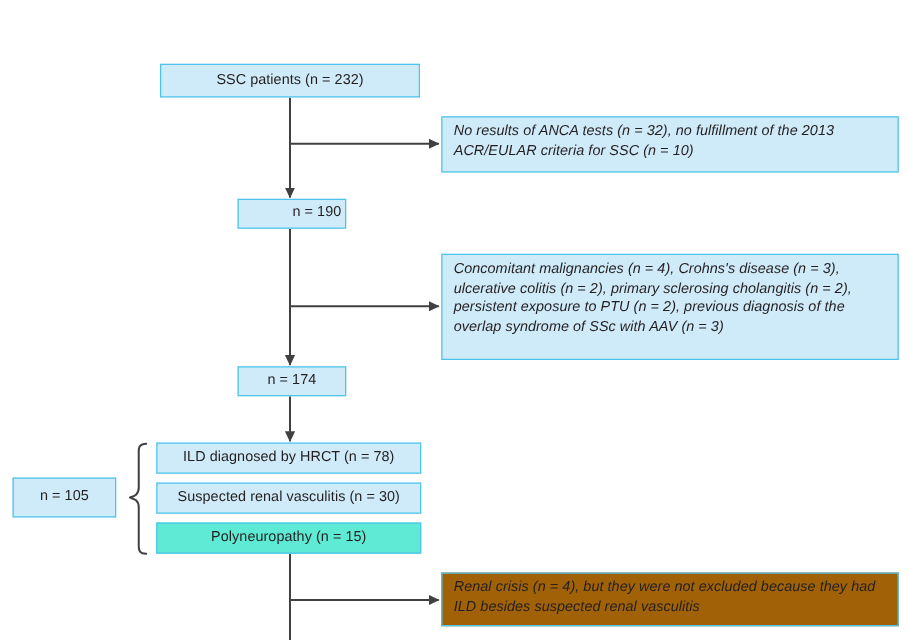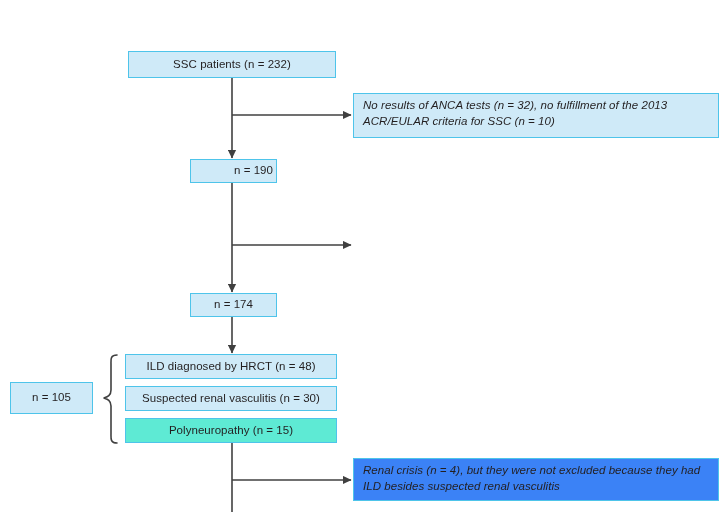--- a/index.html
+++ b/index.html
@@ -95,42 +95,45 @@
   </div>
 
   <div class="node left" style="left: 353px; top: 47px; width: 366px; height: 45px; background: rgb(207, 234, 248); border-color: rgb(78, 196, 234); color: rgb(35, 31, 32);">
     <span class="txt">No results of ANCA tests (n = 32), no fulfillment of the 2013 ACR/EULAR criteria for SSC (n = 10)</span>
   </div>
 
   <div class="node center" style="left: 190px; top: 113px; width: 87px; height: 24px; background: rgb(207, 234, 248); border-color: rgb(78, 196, 234); color: rgb(35, 31, 32); padding-left: 40px;">
     <span class="txt">n = 190</span>
   </div>
 
+  <div class="node left" style="left: 353px; top: 157px; width: 366px; height: 85px; background: rgb(207, 234, 248); border-color: rgb(78, 196, 234); color: rgb(35, 31, 32);">
+    <span class="txt">Concomitant malignancies (n = 4), Crohns's disease (n = 3), ulcerative colitis (n = 2), primary sclerosing cholangitis (n = 2), persistent exposure to PTU (n = 2), previous diagnosis of the overlap syndrome of SSc with AAV (n = 3)</span>
+  </div>
 
   <div class="node center" style="left: 190px; top: 247px; width: 87px; height: 24px; background: rgb(207, 234, 248); border-color: rgb(78, 196, 234); color: rgb(35, 31, 32);">
     <span class="txt">n = 174</span>
   </div>
 
   <div class="node center" style="left: 10px; top: 336px; width: 83px; height: 32px; background: rgb(207, 234, 248); border-color: rgb(78, 196, 234); color: rgb(35, 31, 32);">
     <span class="txt">n = 105</span>
   </div>
 
   <div class="node center" style="left: 125px; top: 308px; width: 212px; height: 25px; background: rgb(207, 234, 248); border-color: rgb(78, 196, 234); color: rgb(35, 31, 32);">
-    <span class="txt">ILD diagnosed by HRCT (n = 48)</span>
+    <span class="txt">ILD diagnosed by HRCT (n = 78)</span>
   </div>
 
   <div class="node center" style="left: 125px; top: 340px; width: 212px; height: 25px; background: rgb(207, 234, 248); border-color: rgb(78, 196, 234); color: rgb(35, 31, 32);">
     <span class="txt">Suspected renal vasculitis (n = 30)</span>
   </div>
 
   <div class="node center" style="left: 125px; top: 372px; width: 212px; height: 25px; background: #5eead4; border-color: rgb(78, 196, 234); color: rgb(35, 31, 32);">
     <span class="txt">Polyneuropathy (n = 15)</span>
   </div>
 
-  <div class="node left" style="left: 353px; top: 412px; width: 366px; height: 43px; background: #3b82f6; border-color: rgb(78, 196, 234); color: rgb(35, 31, 32);">
+  <div class="node left" style="left: 353px; top: 412px; width: 366px; height: 43px; background: #a16207; border-color: rgb(78, 196, 234); color: rgb(35, 31, 32);">
     <span class="txt">Renal crisis (n = 4), but they were not excluded because they had ILD besides suspected renal vasculitis</span>
   </div>
 
   <div class="node center" style="left: 190px; top: 477px; width: 87px; height: 26px; background: rgb(207, 234, 248); border-color: rgb(78, 196, 234); color: rgb(35, 31, 32);">
     <span class="txt">n = 105</span>
   </div>
 
 </div>
 
 </body></html>

